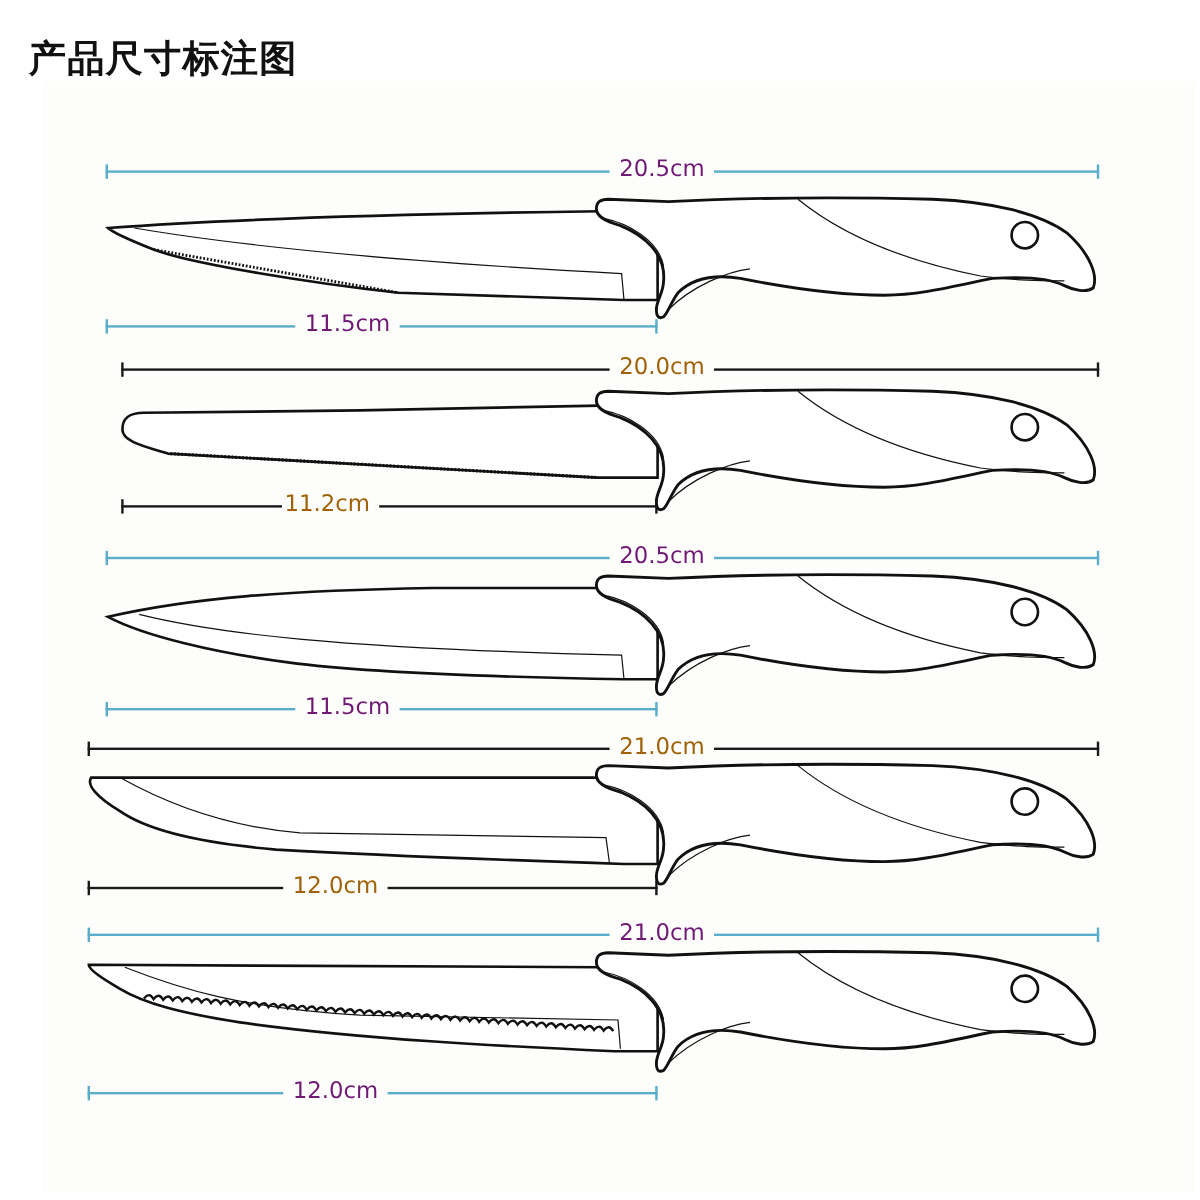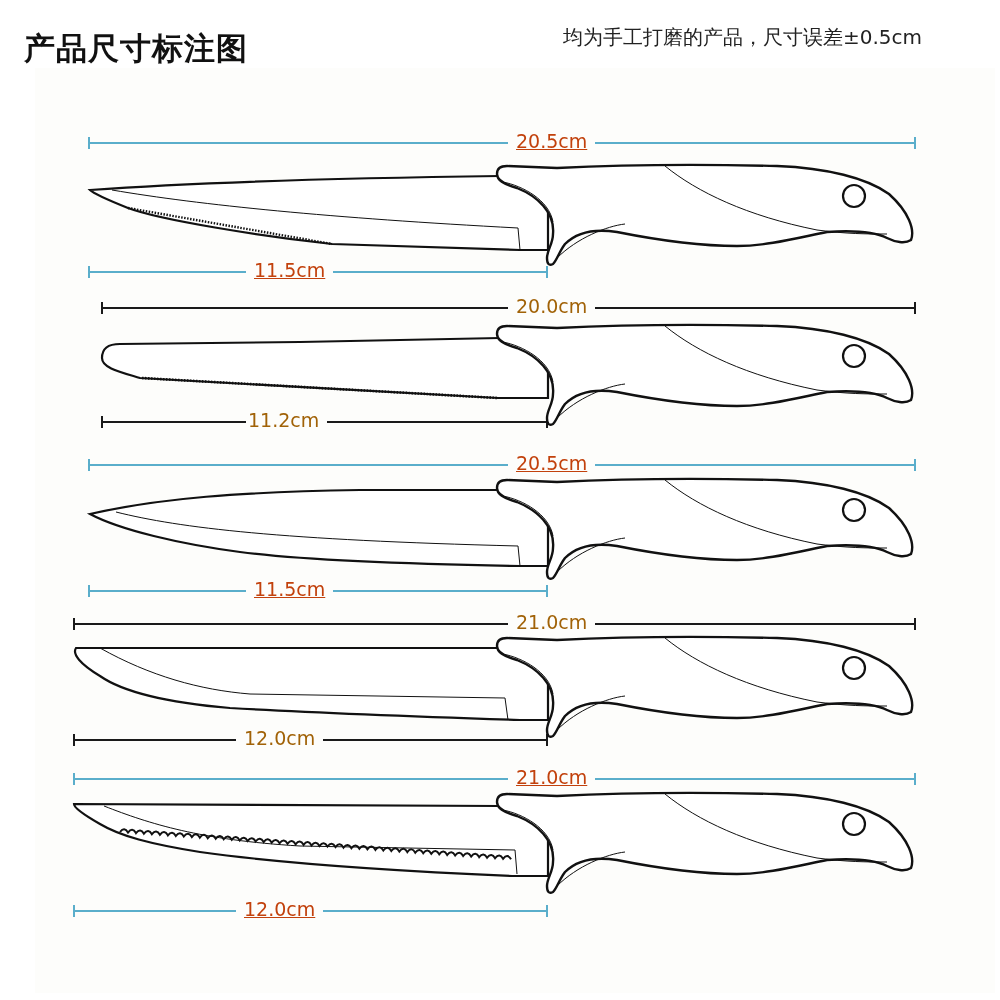--- a/index.html
+++ b/index.html
@@ -9,33 +9,32 @@
   .title { position:absolute; left:24px; top:28px; font-size:31px; font-weight:bold; color:#111; letter-spacing:1px; }
   .note { position:absolute; left:563px; top:24px; font-size:20px; color:#222; white-space:nowrap; }
   .panel { position:absolute; left:35px; top:68px; width:960px; height:925px; background:#fdfdfb; }
   .dim { position:absolute; height:0; }
   .dim .line { position:absolute; left:0; right:0; top:0; height:2px; }
   .dim .cap { position:absolute; top:-5px; width:2px; height:12px; }
   .dim .cap.l { left:0; }
   .dim .cap.r { right:0; }
   .dim .lbl { position:absolute; top:-13px; font-size:19px; line-height:24px; padding:0 8px; background:#fdfdfb; white-space:nowrap; }
   .blue .line, .blue .cap { background:#5aaecb; }
-  .blue .lbl { color:#c2410c;text-decoration:underline; }
+  .blue .lbl { color:#701a75; }
   .black .line, .black .cap { background:#1a1a1a; }
   .black .lbl { color:#a16207; }
   svg.knife { position:absolute; left:0; top:0; overflow:visible; }
 </style>
 </head>
 <body>
 
 <div class="canvas">
   <div class="panel"></div>
 
   <div class="title">产品尺寸标注图</div>
-  <div class="note">均为手工打磨的产品，尺寸误差±0.5cm</div>
 
   <div class="dim blue" style="left:88px; top:142px; width:828px;">
     <div class="line"></div>
     <div class="cap l"></div>
     <div class="cap r"></div>
     <span class="lbl" style="left:420px;">20.5cm</span>
   </div>
   <div class="dim blue" style="left:88px; top:271px; width:460px;">
     <div class="line"></div>
     <div class="cap l"></div>
@@ -46,21 +45,21 @@
   <div class="dim black" style="left:101px; top:307px; width:815px;">
     <div class="line"></div>
     <div class="cap l"></div>
     <div class="cap r"></div>
     <span class="lbl" style="left:407px;">20.0cm</span>
   </div>
   <div class="dim black" style="left:101px; top:421px; width:447px;">
     <div class="line"></div>
     <div class="cap l"></div>
     <div class="cap r"></div>
-    <span class="lbl" style="left:145px; padding-left:2px;">11.2cm</span>
+    <span class="lbl" style="left:134px; padding-left:2px;">11.2cm</span>
   </div>
 
   <div class="dim blue" style="left:88px; top:464px; width:828px;">
     <div class="line"></div>
     <div class="cap l"></div>
     <div class="cap r"></div>
     <span class="lbl" style="left:420px;">20.5cm</span>
   </div>
   <div class="dim blue" style="left:88px; top:590px; width:460px;">
     <div class="line"></div>

